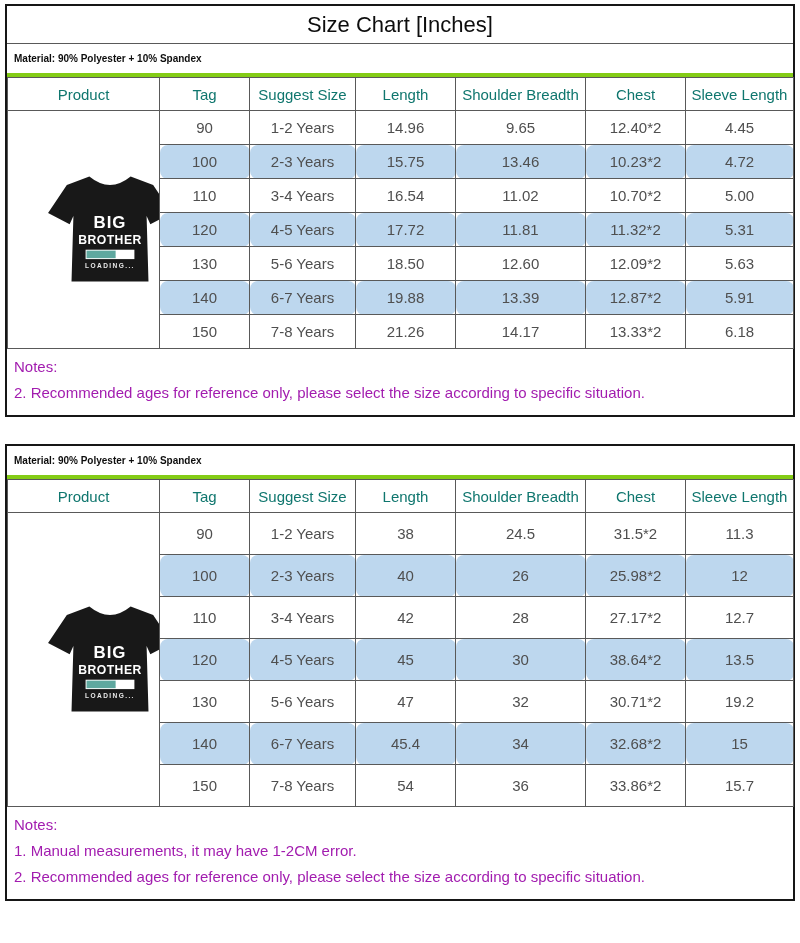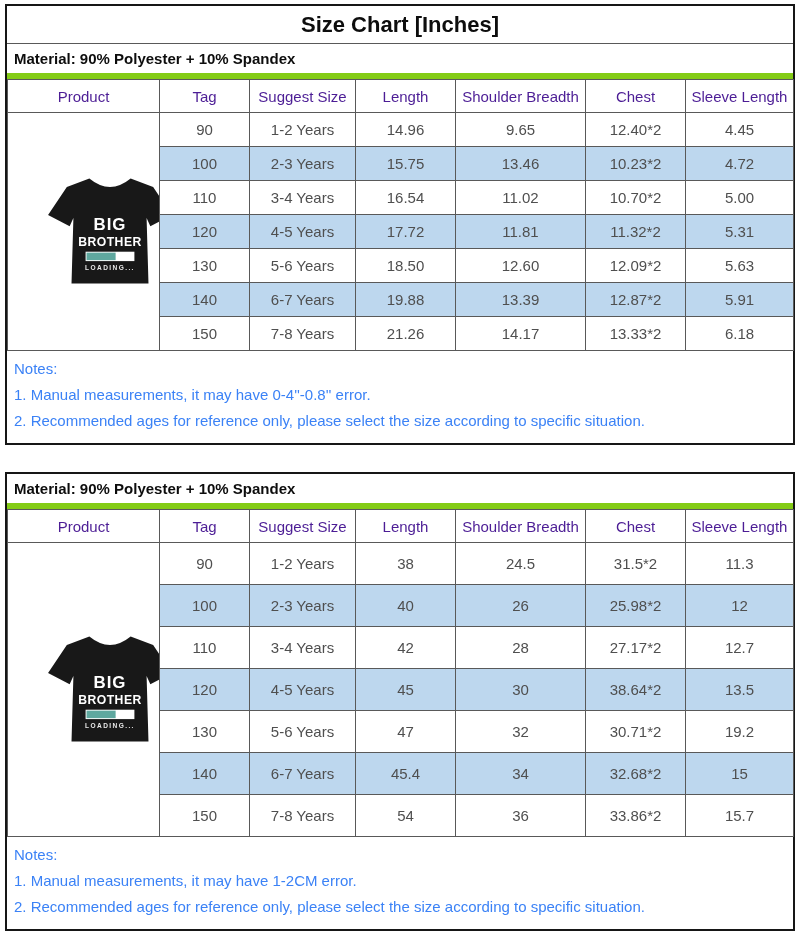--- a/index.html
+++ b/index.html
@@ -15,49 +15,49 @@
     background: #ffffff;
   }
   .t0 { margin-top: 4px; }
   .t1 { margin-top: 27px; }
 
   .title-row {
     display: flex; align-items: center; justify-content: center;
     font-size: 22px; color: #0d0d0d;
     border-bottom: 1px solid #595959;
   }
-  .t0 .title-row { height: 37px; font-weight: 700; }
+  .t0 .title-row { height: 37px; font-weight: 400; }
   .t1 .title-row { height: 44px; font-weight: 400; font-size: 23px; }
 
   .material-row {
     display: flex; align-items: center;
     height: 29px; padding: 0 7px;
-    font-size: 15px; font-weight: 700; color: #0d0d0d;
-    border-bottom: 6px solid #84cc16;
+    font-size: 10px; font-weight: 700; color: #0d0d0d;
+    border-bottom: 4px solid #84cc16;
   }
 
   table.size-table { width: 100%; border-collapse: collapse; table-layout: fixed; }
   .size-table th, .size-table td {
     border: 1px solid #595959;
     text-align: center; vertical-align: middle;
     font-size: 15px; padding: 0;
     overflow: hidden; white-space: nowrap;
   }
-  .size-table th { font-weight: 400; color: #4c1d95; height: 32px; }
+  .size-table th { font-weight: 400; color: #0f766e; height: 32px; }
   .size-table td { color: #4f4f4f; }
   .t0 tbody td { height: 33px; }
   .t1 tbody td { height: 41px; }
-  tr.stripe td { background: var(--stripe, #BDD7EE); }
+  tr.stripe td { background: var(--stripe, #BDD7EE); border-radius: 8px; }
   td.product-cell { background: #ffffff; padding-left: 36px; }
   col.c0 { width: 152px; } col.c1 { width: 90px; } col.c2 { width: 106px; }
   col.c3 { width: 100px; } col.c4 { width: 130px; } col.c5 { width: 100px; }
   col.c6 { width: 108px; }
 
   .notes { padding: 2px 7px 5px; }
-  .note-line { font-size: 15px; color: #3b82f6; margin: 7px 0 8px; line-height: 18px; }
+  .note-line { font-size: 15px; color: #a21caf; margin: 7px 0 8px; line-height: 18px; }
 
   .shirt-svg { display: block; width: 132px; height: 122px; margin: 0 auto; }
   .shirt-big {
     font-family: "Liberation Sans", sans-serif; font-weight: 700; font-size: 18px;
     fill: #ffffff; letter-spacing: 1px; text-anchor: middle;
   }
   .shirt-brother {
     font-family: "Liberation Sans", sans-serif; font-weight: 700; font-size: 13px;
     fill: #ffffff; letter-spacing: 0.5px; text-anchor: middle;
   }
@@ -158,21 +158,20 @@
             <td>7-8 Years</td>
             <td>21.26</td>
             <td>14.17</td>
             <td>13.33*2</td>
             <td>6.18</td>
           </tr>
         </tbody>
     </table>
     <div class="notes">
       <div class="note-line">Notes:</div>
-      <div class="note-line">1. Manual measurements, it may have 0-4''-0.8'' error.</div>
       <div class="note-line">2. Recommended ages for reference only, please select the size according to specific situation.</div>
     </div>
   </section>
 
   <section class="chart-box t1">
     <div class="material-row">Material: 90% Polyester + 10% Spandex</div>
     <table class="size-table">
       <colgroup>
         <col class="c0">
           <col class="c1">

